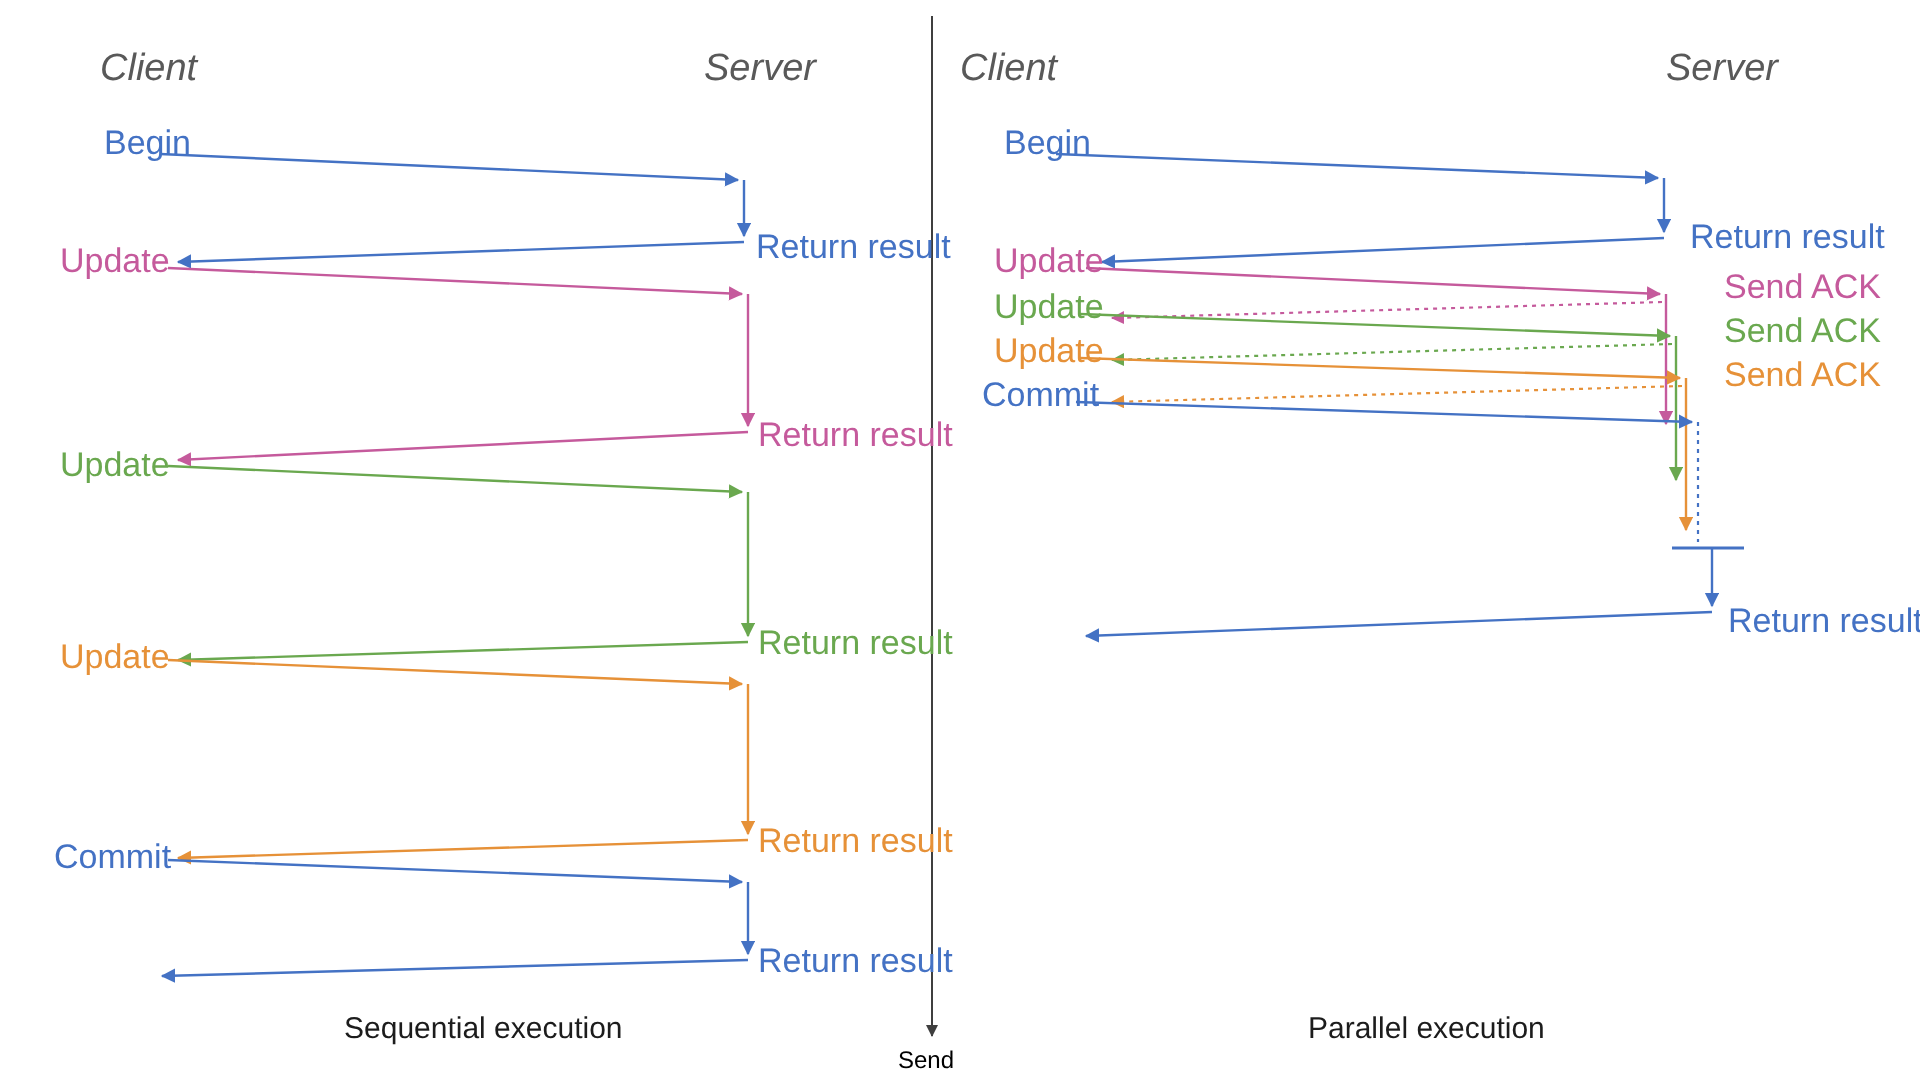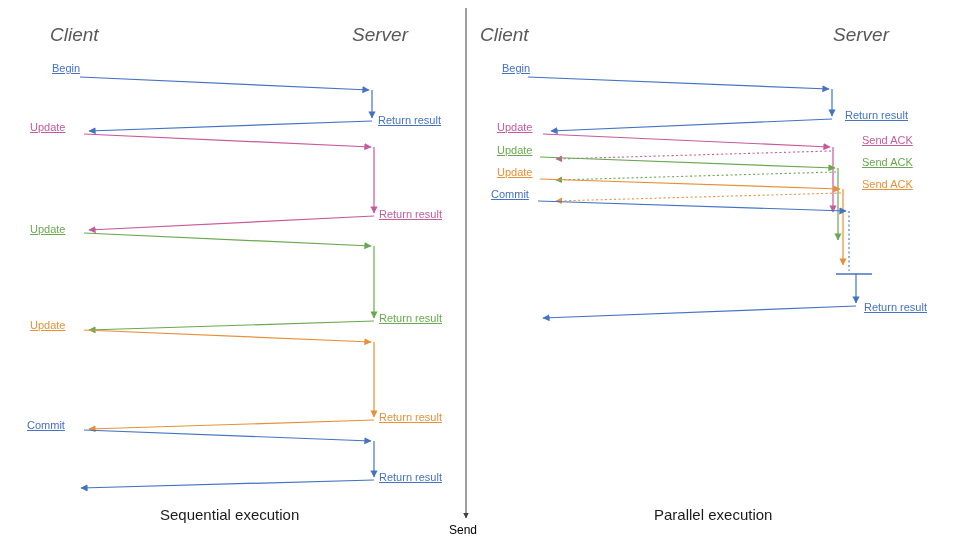--- a/index.html
+++ b/index.html
@@ -4,21 +4,21 @@
 <style>
   html,body{margin:0;padding:0;background:#ffffff;}
   #stage{
     position:relative;
     width:960px;height:540px;
     background:#ffffff;
     font-family:"Liberation Sans","DejaVu Sans",sans-serif;
     overflow:hidden;
   }
   #diagram-svg{position:absolute;left:0;top:0;}
-  .lbl{position:absolute;font-size:11px;line-height:1;white-space:nowrap;text-decoration:underline;}
+  .lbl{position:absolute;font-size:17px;line-height:1;white-space:nowrap;}
   .hdr{position:absolute;font-size:19px;font-style:italic;color:#595959;white-space:nowrap;}
   .caption{position:absolute;font-size:15px;color:#1c1c1c;white-space:nowrap;}
   .time-lbl{position:absolute;font-size:12px;color:#000000;white-space:nowrap;}
 </style>
 </head>
 <body>
 
 <div id="stage">
 
   <svg id="diagram-svg" width="960" height="540" viewBox="0 0 960 540">
@@ -116,21 +116,21 @@
 
   <div class="lbl" style="left: 30px; top: 224px; color: rgb(106, 168, 79);">Update</div>
   <div class="lbl" style="left: 379px; top: 313px; color: rgb(106, 168, 79);">Return result</div>
 
   <div class="lbl" style="left: 30px; top: 320px; color: rgb(230, 145, 56);">Update</div>
   <div class="lbl" style="left: 379px; top: 412px; color: rgb(230, 145, 56);">Return result</div>
 
   <div class="lbl" style="left: 27px; top: 420px; color: rgb(68, 114, 196);">Commit</div>
   <div class="lbl" style="left: 379px; top: 472px; color: rgb(68, 114, 196);">Return result</div>
 
-  <div class="caption" style="left:160px;top:506px;text-align:center;">Sequential execution</div>
+  <div class="caption" style="left:172px;top:506px;text-align:center;">Sequential execution</div>
 
   <div class="hdr" style="left:480px;top:24px;">Client</div>
   <div class="hdr" style="left:833px;top:24px;">Server</div>
 
   <div class="lbl" style="left: 502px; top: 63px; color: rgb(68, 114, 196);">Begin</div>
   <div class="lbl" style="left: 845px; top: 110px; color: rgb(68, 114, 196);">Return result</div>
 
   <div class="lbl" style="left: 497px; top: 122px; color: rgb(197, 90, 156);">Update</div>
   <div class="lbl" style="left: 862px; top: 135px; color: rgb(197, 90, 156);">Send ACK</div>
 

